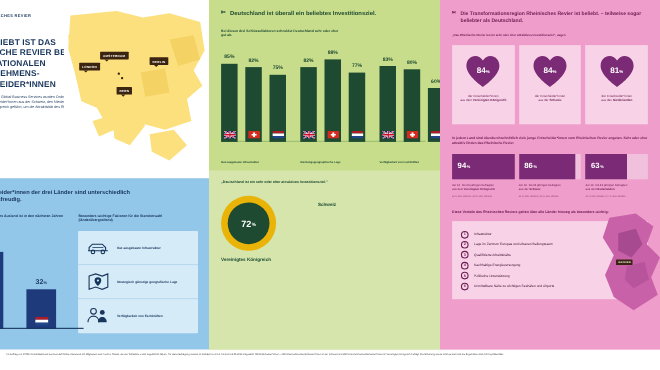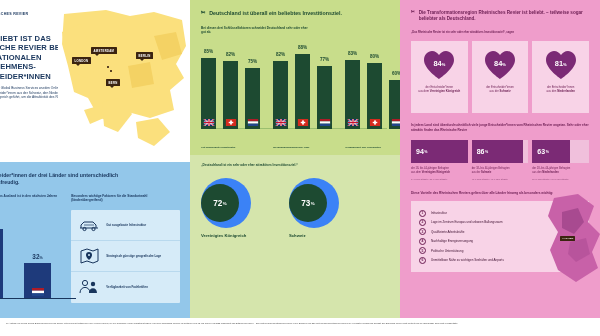--- a/index.html
+++ b/index.html
@@ -106,21 +106,21 @@
     font-size: 2.5px; line-height: 1.35; color: #1d4a31; font-weight: bold;
   }
   .baseline { position: absolute; left: 0; bottom: 12px; width: 186px; height: .6px; background: #9bbf6f; }
 
   .mid-lower { background: #d5e5ac; margin-top: 14px; padding: 8px 11px 10px 11px; height: 178px; }
   .quote2 { font-size: 3.2px; font-weight: bold; color: #1d4a31; line-height: 1.4; }
   .donuts { display: flex; flex-wrap: wrap; gap: 12px 26px; margin-top: 11px; }
   .donut-cell { width: 62px; }
   .donut {
     position: relative; width: 50px; height: 50px; border-radius: 50%;
-    background: #3b82f6; display: flex; align-items: center; justify-content: flex-start;
+    background: #eab308; display: flex; align-items: center; justify-content: center;
   }
   .donut-inner {
     width: 38px; height: 38px; border-radius: 50%; background: #1d4a31;
     display: flex; align-items: center; justify-content: center;
     color: #ffffff; font-weight: bold; font-size: 8.2px;
   }
   .donut-inner small { font-size: 4.4px; margin-left: .5px; }
   .donut-cap { margin-top: 5px; font-size: 4.2px; font-weight: bold; color: #1d4a31; }
 
   
@@ -390,23 +390,20 @@
     <div class="mid-lower">
       <div class="quote2">„Deutschland ist ein sehr oder eher attraktives Investitionsziel.“</div>
       <div class="donuts">
         <div class="donut-cell">
           <div class="donut">
             <div class="donut-inner">72<small>%</small></div>
           </div>
           <div class="donut-cap">Vereinigtes Königreich</div>
         </div>
         <div class="donut-cell">
-          <div class="donut">
-            <div class="donut-inner">73<small>%</small></div>
-          </div>
           <div class="donut-cap">Schweiz</div>
         </div>
       </div>
     </div>
   </div>
 
   <div class="col col-right">
 
     <div class="nrwmap">
       <svg width="64" height="92" viewBox="0 0 64 92">

